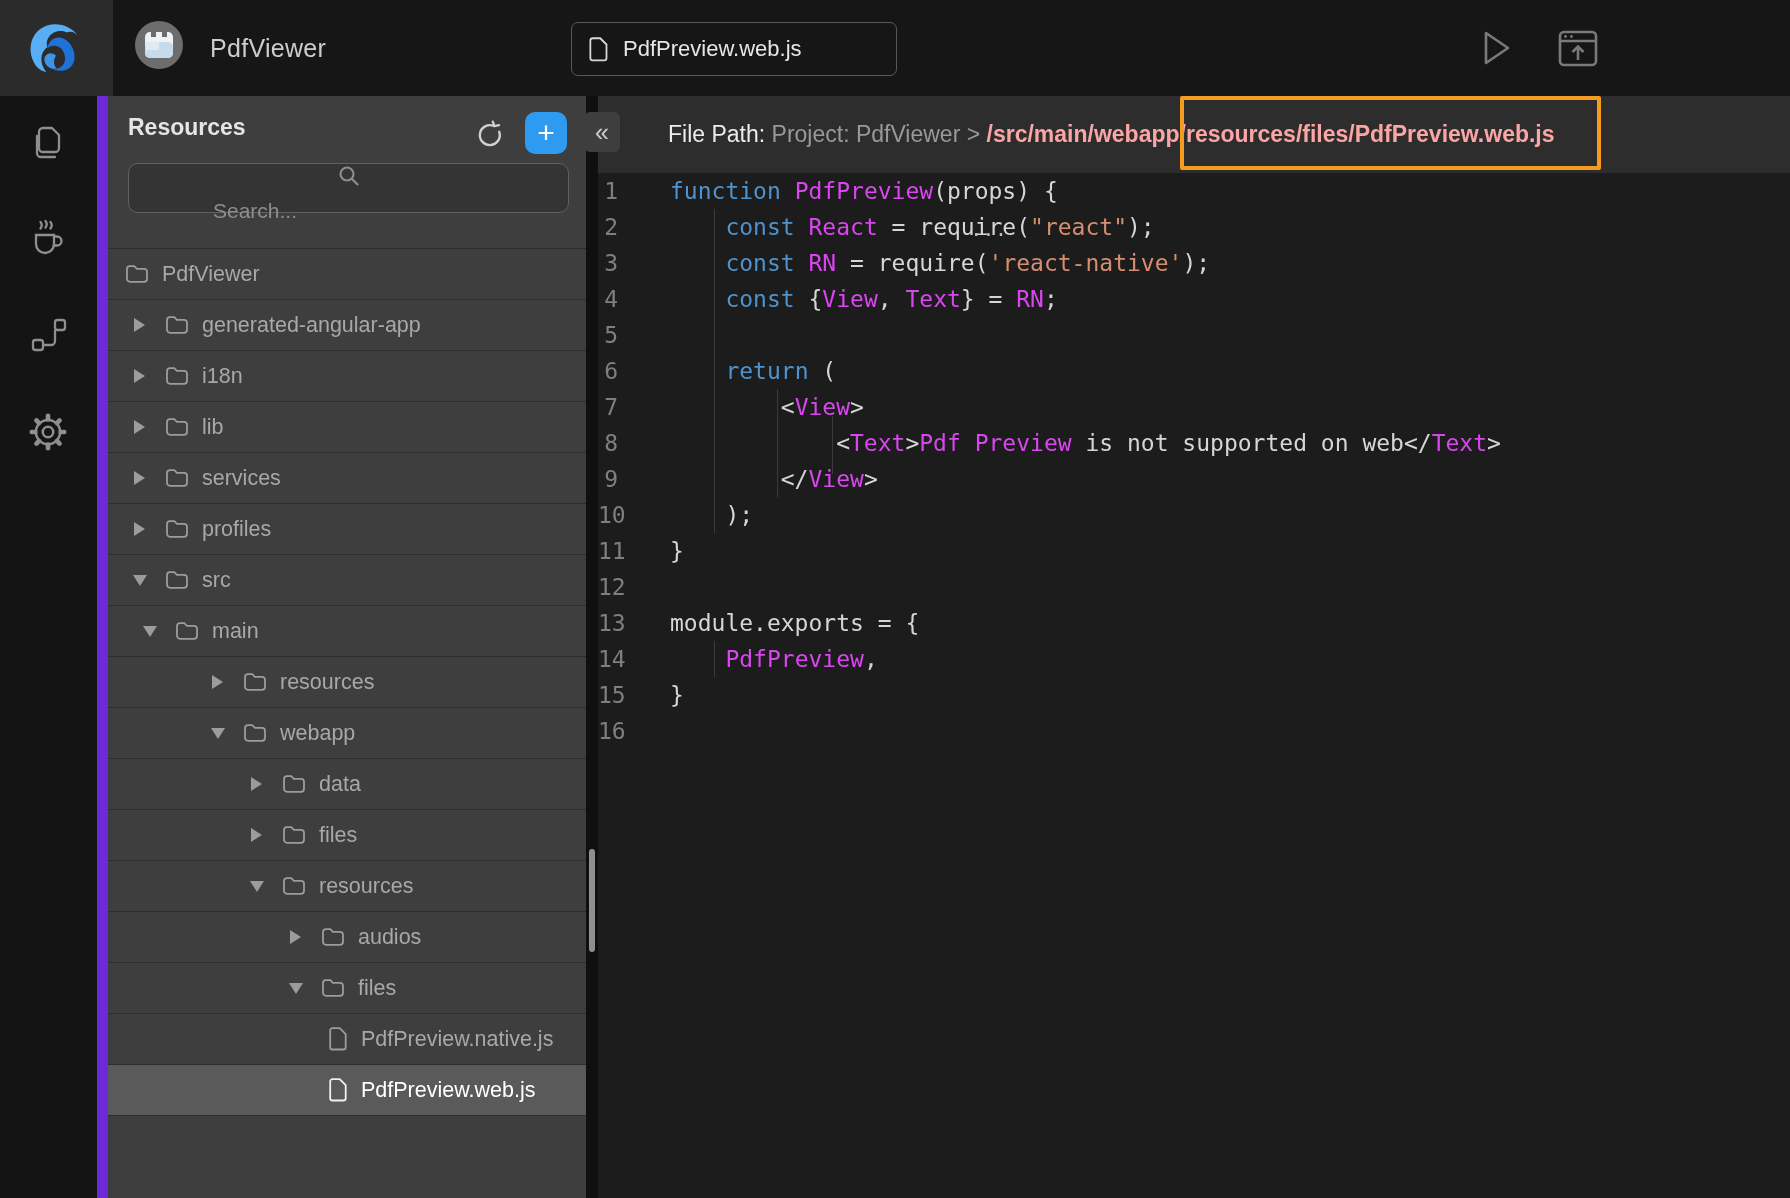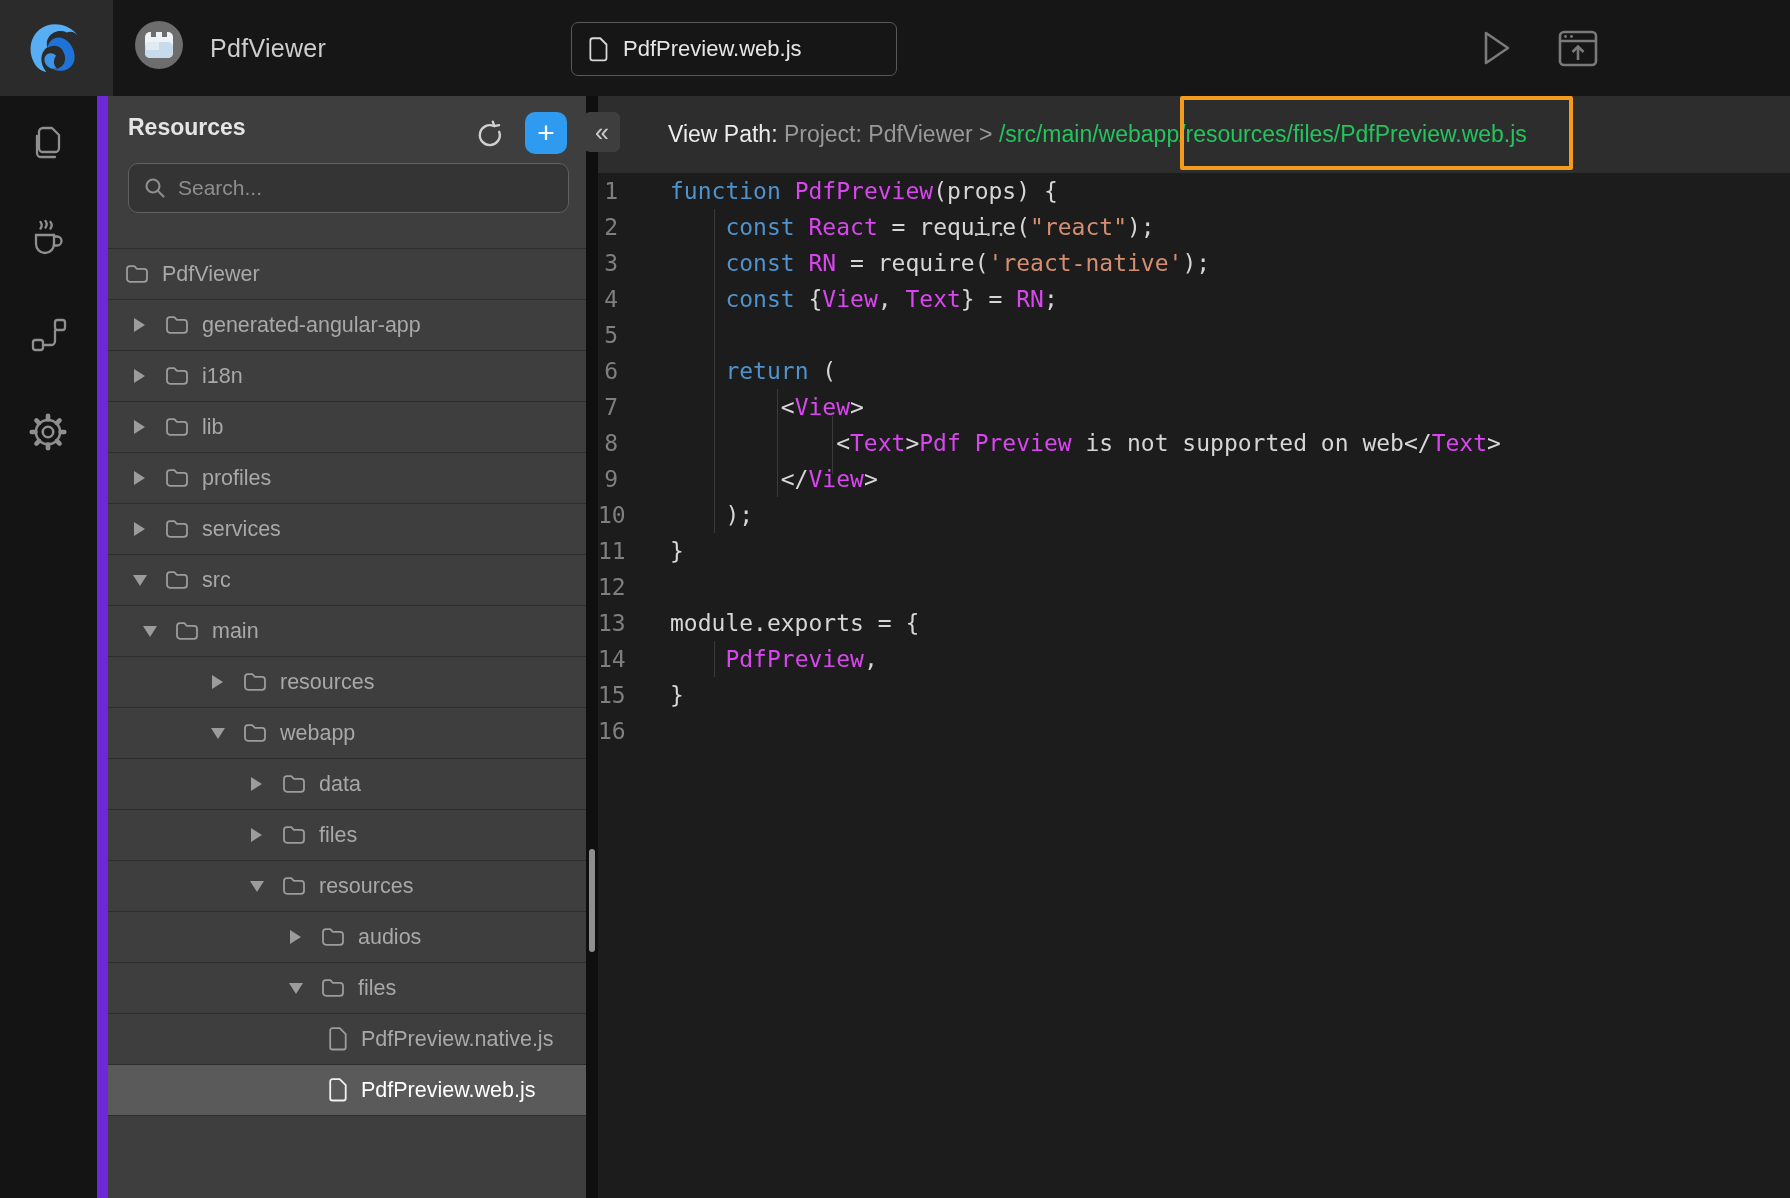--- a/index.html
+++ b/index.html
@@ -31,21 +31,21 @@
   .panel { position:absolute; left:97px; top:96px; width:489px; height:1157px; background:#6d28d9; }
   .panel-inner { position:absolute; left:11px; top:0; right:0; bottom:0; background:#3e3e3e; overflow:hidden; }
   .panel-title { position:absolute; left:20px; top:18px; color:#e5e5e5; font-size:23px; font-weight:600; }
   .refresh-btn { position:absolute; left:362px; top:19px; width:40px; height:40px; background:none;
                  border:none; cursor:pointer; display:flex; align-items:center; justify-content:center; }
   .add-btn { position:absolute; left:417px; top:16px; width:42px; height:42px; background:#2e9bf0;
              border:none; border-radius:10px; color:#fff; font-size:30px; font-weight:300;
              line-height:38px; cursor:pointer; }
   .searchbox { position:absolute; left:20px; top:67px; width:441px; height:50px; background:#343434;
                border:1.5px solid #606060; border-radius:10px; display:flex; align-items:center;
-               padding:0 14px; gap:11px; }
+               padding:0 14px; gap:11px;flex-direction:column; }
   .searchbox input { flex:1; background:transparent; border:none; outline:none; color:#cfcfcf;
                      font-size:21px; font-family:"Liberation Sans", sans-serif; }
   .searchbox input::placeholder { color:#8e8e8e; }
   .tree { position:absolute; left:0; top:152px; right:0; bottom:0; border-top:1px solid #2d2d2d; }
   .tree-row { height:51px; border-bottom:1px solid #2d2d2d; display:flex; align-items:center;
               color:#a8a8a8; font-size:21.5px; cursor:pointer; }
   .tree-row.selected { background:#5a5a5a; color:#ffffff; }
   .caret { width:12px; height:14px; margin-right:19px; flex:0 0 12px; position:relative; }
   .caret-r::before { content:''; position:absolute; left:0; top:0;
                      border-left:11px solid #9c9c9c; border-top:7px solid transparent; border-bottom:7px solid transparent; }
@@ -60,21 +60,21 @@
                   background:#8f8f8f; border-radius:3px; cursor:pointer; }
   .collapse-btn { position:absolute; left:584px; top:112px; width:36px; height:40px; background:#3e3e3e;
                   border:none; border-radius:6px; color:#cbcbcb; font-size:25px; cursor:pointer; z-index:5; }
 
   
   .editor { position:absolute; left:598px; top:96px; width:1192px; height:1102px; background:#1c1c1c; }
   .pathbar { position:absolute; left:0; top:0; width:100%; height:77px; background:#2d2d2d;
              line-height:77px; padding-left:70px; font-size:23px; white-space:nowrap; }
   .pb-label { color:#ececec; font-weight:500; }
   .pb-project { color:#999999; }
-  .pb-path { color:#22c55e; font-weight:400; }
+  .pb-path { color:#fca5a5; font-weight:700; }
   .path-highlight { position:relative; }
   .path-highlight .hlbox { position:absolute; left:-6px; right:-46px; top:-25px; bottom:-23px;
                            border:4px solid #F59B1D; border-radius:2px; pointer-events:none; }
   .code { position:absolute; left:0; top:77px; right:0; bottom:0;
           font-family:"DejaVu Sans Mono", monospace; font-size:23px; }
   .code-line { height:36px; line-height:36px; white-space:pre; position:relative; }
   .ln { display:inline-block; width:72px; padding-right:52px; text-align:right; color:#7f7f7f; }
   .kw { color:#4f93ce; } .id { color:#d946ef; } .st { color:#d78e70; } .pl { color:#d6d6d6; }
   .hint { position:absolute; bottom:-7px; color:#c0c0c0; font-size:19px; letter-spacing:1px; }
   .guide { position:absolute; width:1px; background:#3b3b3b; }
@@ -247,30 +247,30 @@
             </span>
             <span>lib</span>
           </div>
           <div class="tree-row" style="padding-left: 26px;">
             <span class="caret caret-r"></span>
             <span class="tree-ico">
               <svg width="24" height="20" viewBox="0 0 24 20" fill="none" stroke="currentColor" stroke-width="1.8" stroke-linejoin="round">
                 <path d="M2 5.2 a3 3 0 0 1 3 -3 h4.3 l2.6 2.6 h7.1 a3 3 0 0 1 3 3 v7 a3 3 0 0 1 -3 3 H5 a3 3 0 0 1 -3 -3 z"></path>
               </svg>
             </span>
+            <span>services</span>
+          </div>
+          <div class="tree-row" style="padding-left: 26px;">
+            <span class="caret caret-r"></span>
+            <span class="tree-ico">
+              <svg width="24" height="20" viewBox="0 0 24 20" fill="none" stroke="currentColor" stroke-width="1.8" stroke-linejoin="round">
+                <path d="M2 5.2 a3 3 0 0 1 3 -3 h4.3 l2.6 2.6 h7.1 a3 3 0 0 1 3 3 v7 a3 3 0 0 1 -3 3 H5 a3 3 0 0 1 -3 -3 z"></path>
+              </svg>
+            </span>
             <span>profiles</span>
-          </div>
-          <div class="tree-row" style="padding-left: 26px;">
-            <span class="caret caret-r"></span>
-            <span class="tree-ico">
-              <svg width="24" height="20" viewBox="0 0 24 20" fill="none" stroke="currentColor" stroke-width="1.8" stroke-linejoin="round">
-                <path d="M2 5.2 a3 3 0 0 1 3 -3 h4.3 l2.6 2.6 h7.1 a3 3 0 0 1 3 3 v7 a3 3 0 0 1 -3 3 H5 a3 3 0 0 1 -3 -3 z"></path>
-              </svg>
-            </span>
-            <span>services</span>
           </div>
           <div class="tree-row" style="padding-left: 26px;">
             <span class="caret caret-d"></span>
             <span class="tree-ico">
               <svg width="24" height="20" viewBox="0 0 24 20" fill="none" stroke="currentColor" stroke-width="1.8" stroke-linejoin="round">
                 <path d="M2 5.2 a3 3 0 0 1 3 -3 h4.3 l2.6 2.6 h7.1 a3 3 0 0 1 3 3 v7 a3 3 0 0 1 -3 3 H5 a3 3 0 0 1 -3 -3 z"></path>
               </svg>
             </span>
             <span>src</span>
           </div>
@@ -366,21 +366,21 @@
     </div>
   </div>
 
   <div class="gap">
     <div class="scroll-thumb"></div>
   </div>
   <button class="collapse-btn">«</button>
 
   <div class="editor">
     <div class="pathbar">
-      <span class="pb-label">View Path: </span><span class="pb-project">Project: PdfViewer &gt; </span><span class="pb-path">/src/main/webapp/</span><span class="pb-path path-highlight"><span>resources/files/PdfPreview.web.js</span><span class="hlbox"></span></span>
+      <span class="pb-label">File Path: </span><span class="pb-project">Project: PdfViewer &gt; </span><span class="pb-path">/src/main/webapp/</span><span class="pb-path path-highlight"><span>resources/files/PdfPreview.web.js</span><span class="hlbox"></span></span>
     </div>
     <div class="code" id="code-lines">
         <div class="code-line"><span class="ln">1</span><span><span class="kw">function</span><span class="pl"> </span><span class="id">PdfPreview</span><span class="pl">(props) {</span></span></div>
         <div class="code-line"><span class="ln">2</span><span><span class="pl">    </span><span class="kw">const</span><span class="pl"> </span><span class="id">React</span><span class="pl"> = require(</span><span class="st">"react"</span><span class="pl">);</span></span><span class="hint" style="left: 372.436px;">···</span></div>
         <div class="code-line"><span class="ln">3</span><span><span class="pl">    </span><span class="kw">const</span><span class="pl"> </span><span class="id">RN</span><span class="pl"> = require(</span><span class="st">'react-native'</span><span class="pl">);</span></span></div>
         <div class="code-line"><span class="ln">4</span><span><span class="pl">    </span><span class="kw">const</span><span class="pl"> {</span><span class="id">View</span><span class="pl">, </span><span class="id">Text</span><span class="pl">} = </span><span class="id">RN</span><span class="pl">;</span></span></div>
         <div class="code-line"><span class="ln">5</span><span></span></div>
         <div class="code-line"><span class="ln">6</span><span><span class="pl">    </span><span class="kw">return</span><span class="pl"> (</span></span></div>
         <div class="code-line"><span class="ln">7</span><span><span class="pl">        &lt;</span><span class="id">View</span><span class="pl">&gt;</span></span></div>
         <div class="code-line"><span class="ln">8</span><span><span class="pl">            &lt;</span><span class="id">Text</span><span class="pl">&gt;</span><span class="id">Pdf Preview</span><span class="pl"> is not supported on web&lt;/</span><span class="id">Text</span><span class="pl">&gt;</span></span></div>

